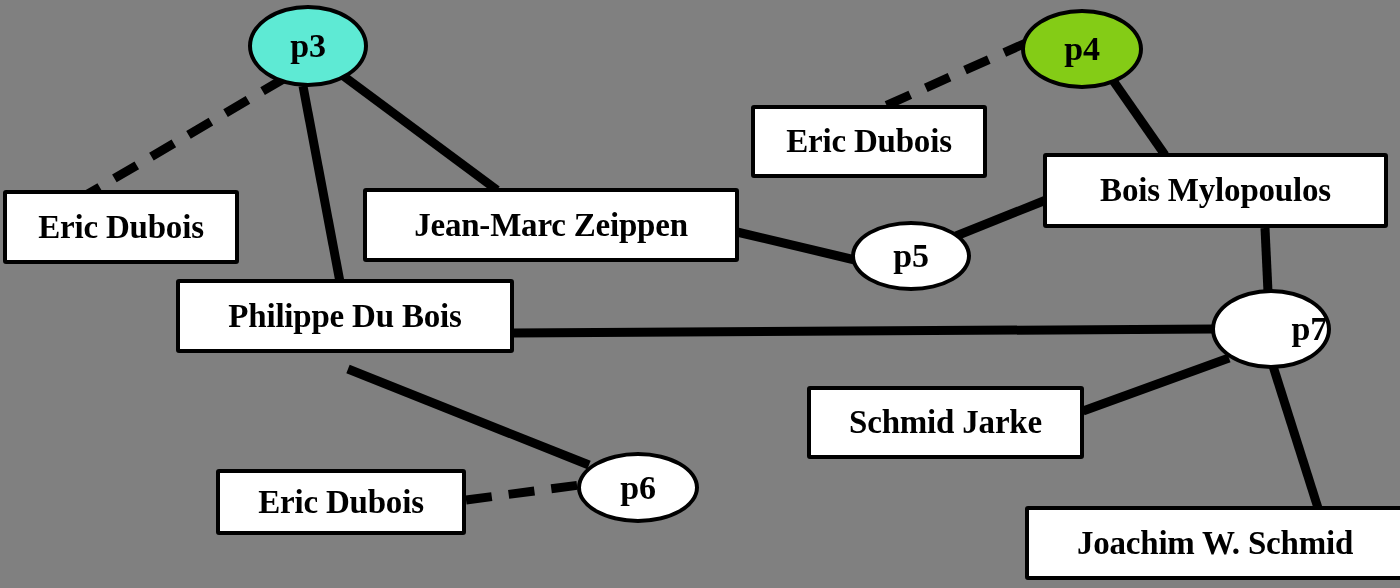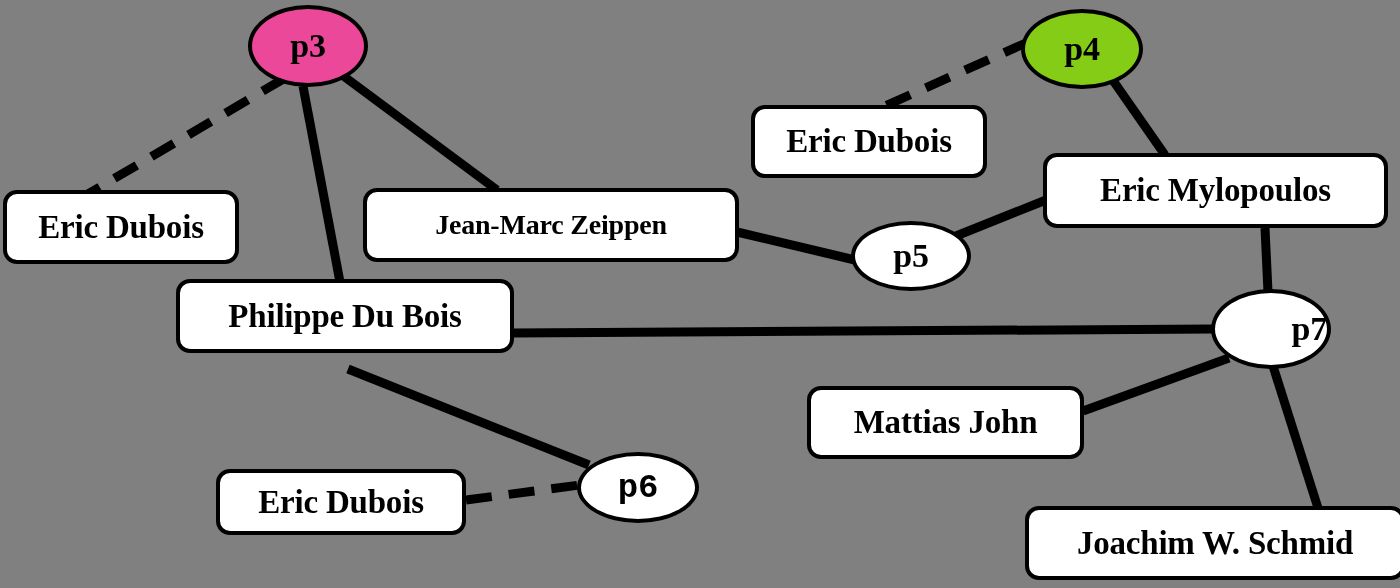--- a/index.html
+++ b/index.html
@@ -29,21 +29,21 @@
     background: #ffffff;
     border: 4px solid #000000;
     display: flex;
     align-items: center;
     justify-content: center;
     color: #000000;
     font-weight: bold;
     white-space: nowrap;
   }
   .node.box {
-    border-radius: 14px;
+    border-radius: 3px;
   }
   .node.ellipse {
     border-radius: 50%;
   }
   .node-label {
     display: block;
     line-height: 1;
     letter-spacing: -0.2px;
   }
 </style>
@@ -60,52 +60,52 @@
       <line x1="1112" y1="79" x2="1165" y2="155" stroke="#000000" stroke-width="9" stroke-linecap="butt"></line>
       <line x1="956" y1="236" x2="1046" y2="200" stroke="#000000" stroke-width="9" stroke-linecap="butt"></line>
       <line x1="1265" y1="228" x2="1268" y2="292" stroke="#000000" stroke-width="9" stroke-linecap="butt"></line>
       <line x1="513" y1="333" x2="1213" y2="329" stroke="#000000" stroke-width="9" stroke-linecap="butt"></line>
       <line x1="348" y1="369" x2="589" y2="465" stroke="#000000" stroke-width="9" stroke-linecap="butt"></line>
       <line x1="466" y1="500" x2="580" y2="485" stroke="#000000" stroke-width="9" stroke-linecap="butt" stroke-dasharray="26,17"></line>
       <line x1="1083" y1="411" x2="1229" y2="358" stroke="#000000" stroke-width="9" stroke-linecap="butt"></line>
       <line x1="1273" y1="366" x2="1318" y2="508" stroke="#000000" stroke-width="9" stroke-linecap="butt"></line>
     </svg>
   <div id="node-layer">
-      <div class="node ellipse" style="left: 248px; top: 5px; width: 120px; height: 82px; font-size: 34px; background: #ec4899; border-color: rgb(0, 0, 0);">
+      <div class="node ellipse" style="left: 248px; top: 5px; width: 120px; height: 82px; font-size: 34px; background: #5eead4; border-color: rgb(0, 0, 0);">
         <span class="node-label">p3</span>
       </div>
       <div class="node ellipse" style="left: 1021px; top: 9px; width: 122px; height: 80px; font-size: 34px; background: #84cc16; border-color: rgb(0, 0, 0);">
         <span class="node-label">p4</span>
       </div>
       <div class="node ellipse" style="left: 851px; top: 221px; width: 120px; height: 70px; font-size: 34px; background: rgb(255, 255, 255); border-color: rgb(0, 0, 0);">
         <span class="node-label">p5</span>
       </div>
-      <div class="node ellipse" style="left: 577px; top: 452px; width: 122px; height: 71px; font-size: 34px; background: rgb(255, 255, 255); border-color: rgb(0, 0, 0); font-family: Liberation Mono, monospace;">
+      <div class="node ellipse" style="left: 577px; top: 452px; width: 122px; height: 71px; font-size: 34px; background: rgb(255, 255, 255); border-color: rgb(0, 0, 0);">
         <span class="node-label">p6</span>
       </div>
       <div class="node ellipse" style="left: 1211px; top: 289px; width: 120px; height: 80px; font-size: 34px; background: rgb(255, 255, 255); border-color: rgb(0, 0, 0); justify-content: flex-end;">
         <span class="node-label">p7</span>
       </div>
       <div class="node box" style="left: 3px; top: 190px; width: 236px; height: 74px; font-size: 33px; background: rgb(255, 255, 255); border-color: rgb(0, 0, 0);">
         <span class="node-label">Eric Dubois</span>
       </div>
-      <div class="node box" style="left: 363px; top: 188px; width: 376px; height: 74px; font-size: 28px; background: rgb(255, 255, 255); border-color: rgb(0, 0, 0);">
+      <div class="node box" style="left: 363px; top: 188px; width: 376px; height: 74px; font-size: 33px; background: rgb(255, 255, 255); border-color: rgb(0, 0, 0);">
         <span class="node-label">Jean-Marc Zeippen</span>
       </div>
       <div class="node box" style="left: 176px; top: 279px; width: 338px; height: 74px; font-size: 33px; background: rgb(255, 255, 255); border-color: rgb(0, 0, 0);">
         <span class="node-label">Philippe Du Bois</span>
       </div>
       <div class="node box" style="left: 751px; top: 105px; width: 236px; height: 73px; font-size: 33px; background: rgb(255, 255, 255); border-color: rgb(0, 0, 0);">
         <span class="node-label">Eric Dubois</span>
       </div>
       <div class="node box" style="left: 1043px; top: 153px; width: 345px; height: 75px; font-size: 33px; background: rgb(255, 255, 255); border-color: rgb(0, 0, 0);">
-        <span class="node-label">Eric Mylopoulos</span>
+        <span class="node-label">Bois Mylopoulos</span>
       </div>
       <div class="node box" style="left: 807px; top: 386px; width: 277px; height: 73px; font-size: 33px; background: rgb(255, 255, 255); border-color: rgb(0, 0, 0);">
-        <span class="node-label">Mattias John</span>
+        <span class="node-label">Schmid Jarke</span>
       </div>
       <div class="node box" style="left: 216px; top: 469px; width: 250px; height: 66px; font-size: 33px; background: rgb(255, 255, 255); border-color: rgb(0, 0, 0);">
         <span class="node-label">Eric Dubois</span>
       </div>
       <div class="node box" style="left: 1025px; top: 506px; width: 380px; height: 74px; font-size: 33px; background: rgb(255, 255, 255); border-color: rgb(0, 0, 0);">
         <span class="node-label">Joachim W. Schmid</span>
       </div>
     </div>
 </div>
 

